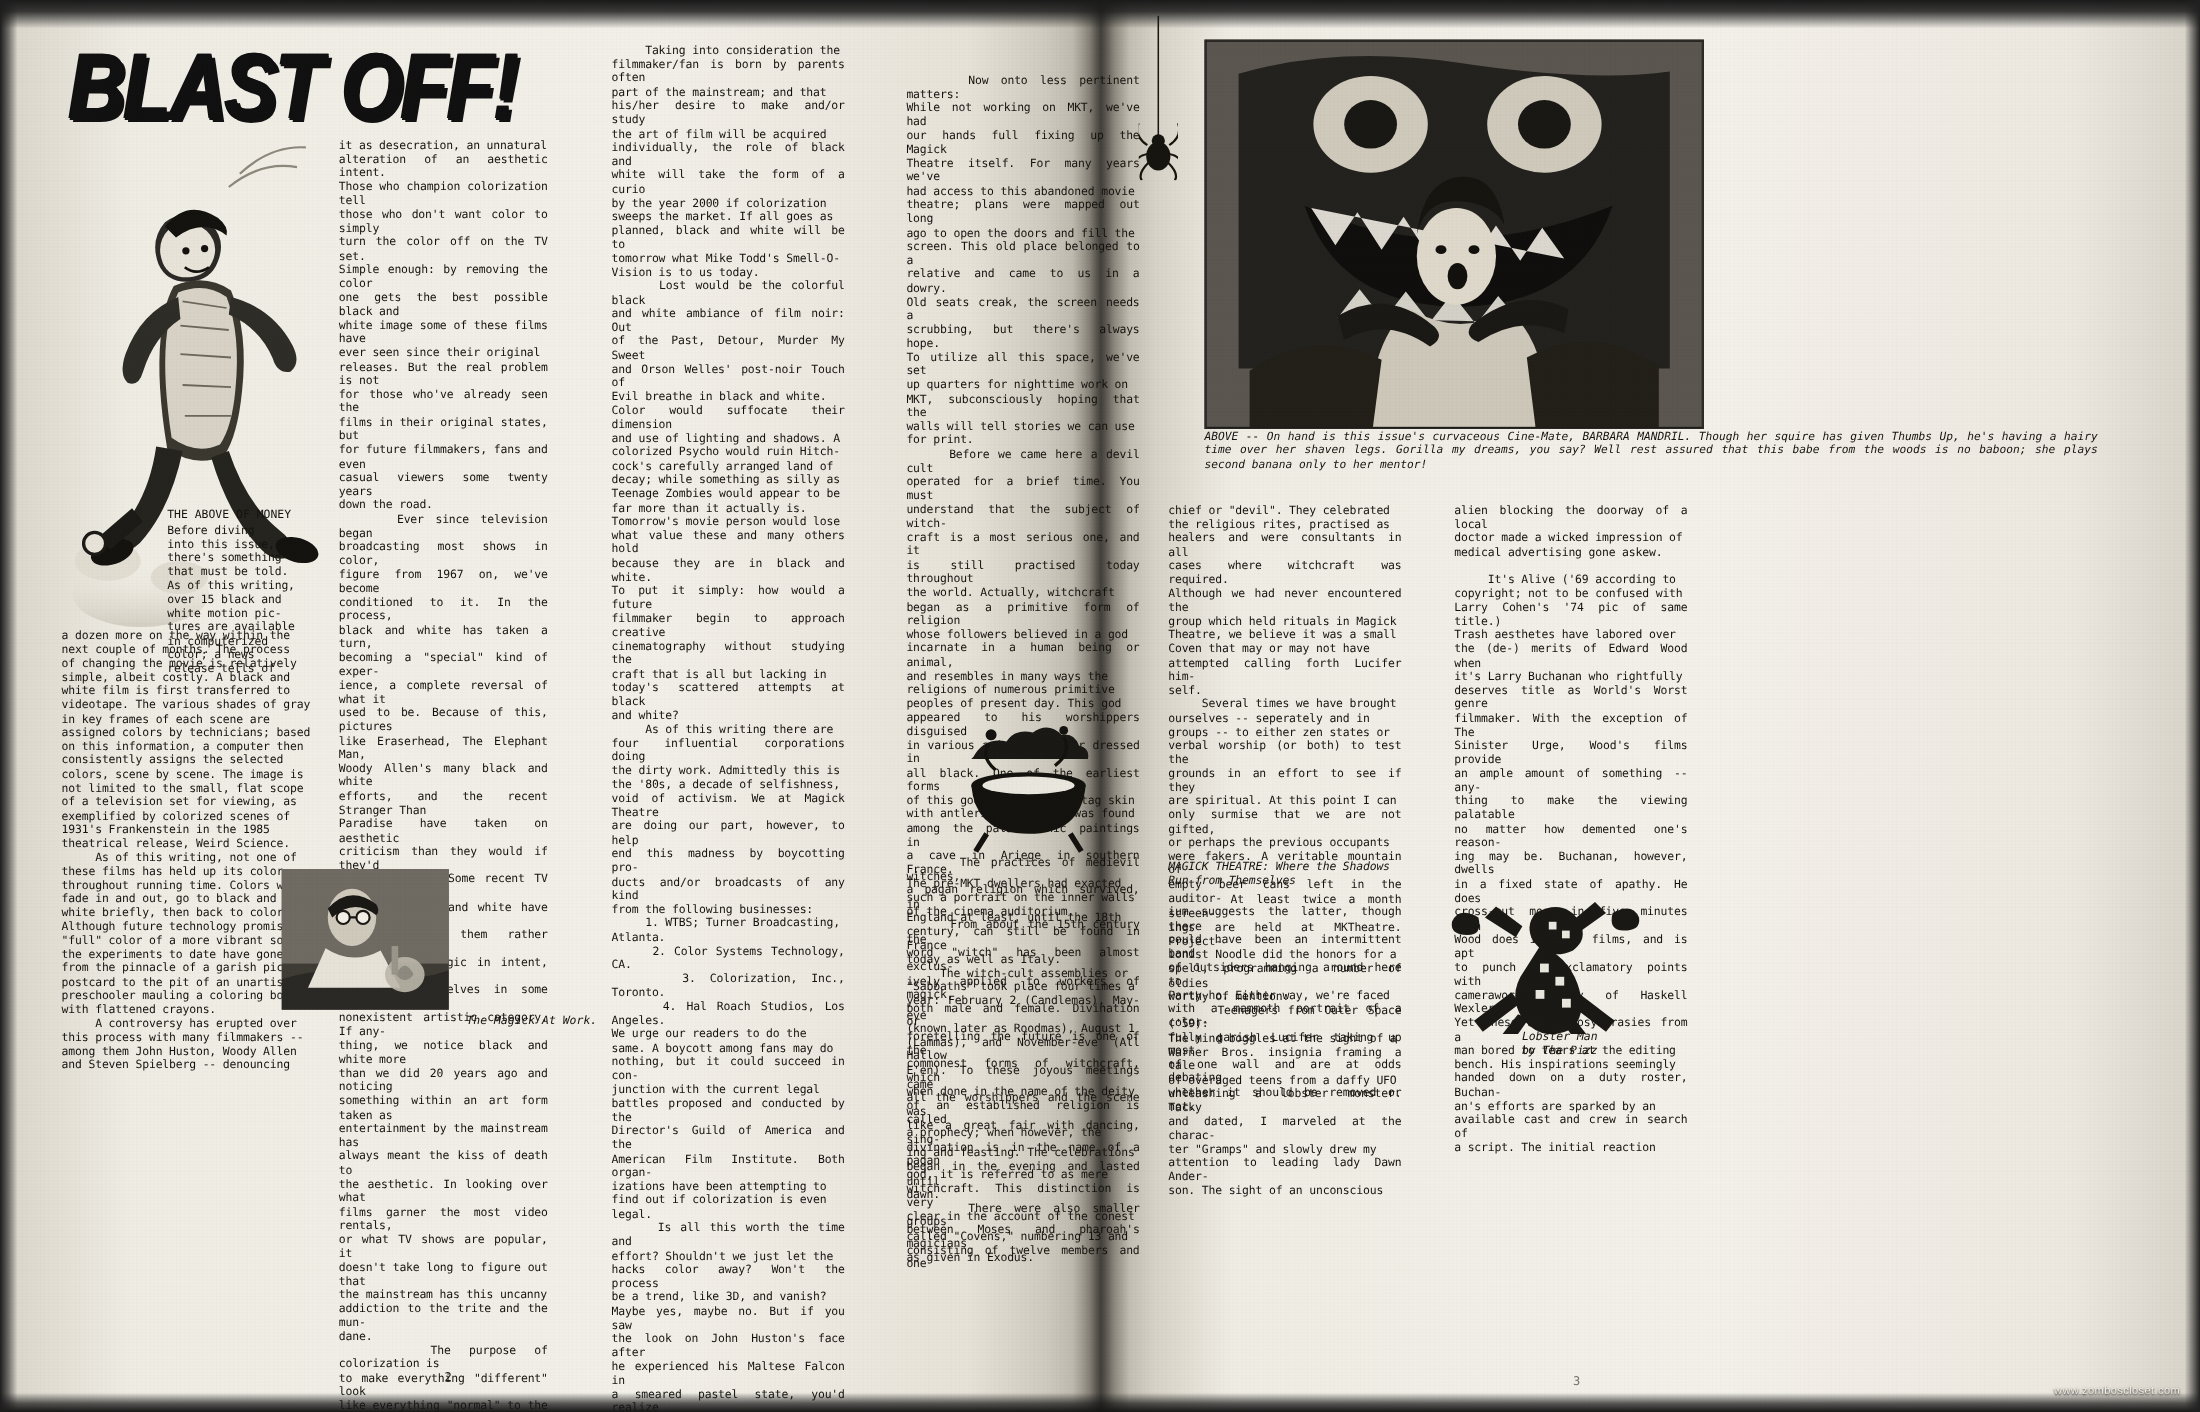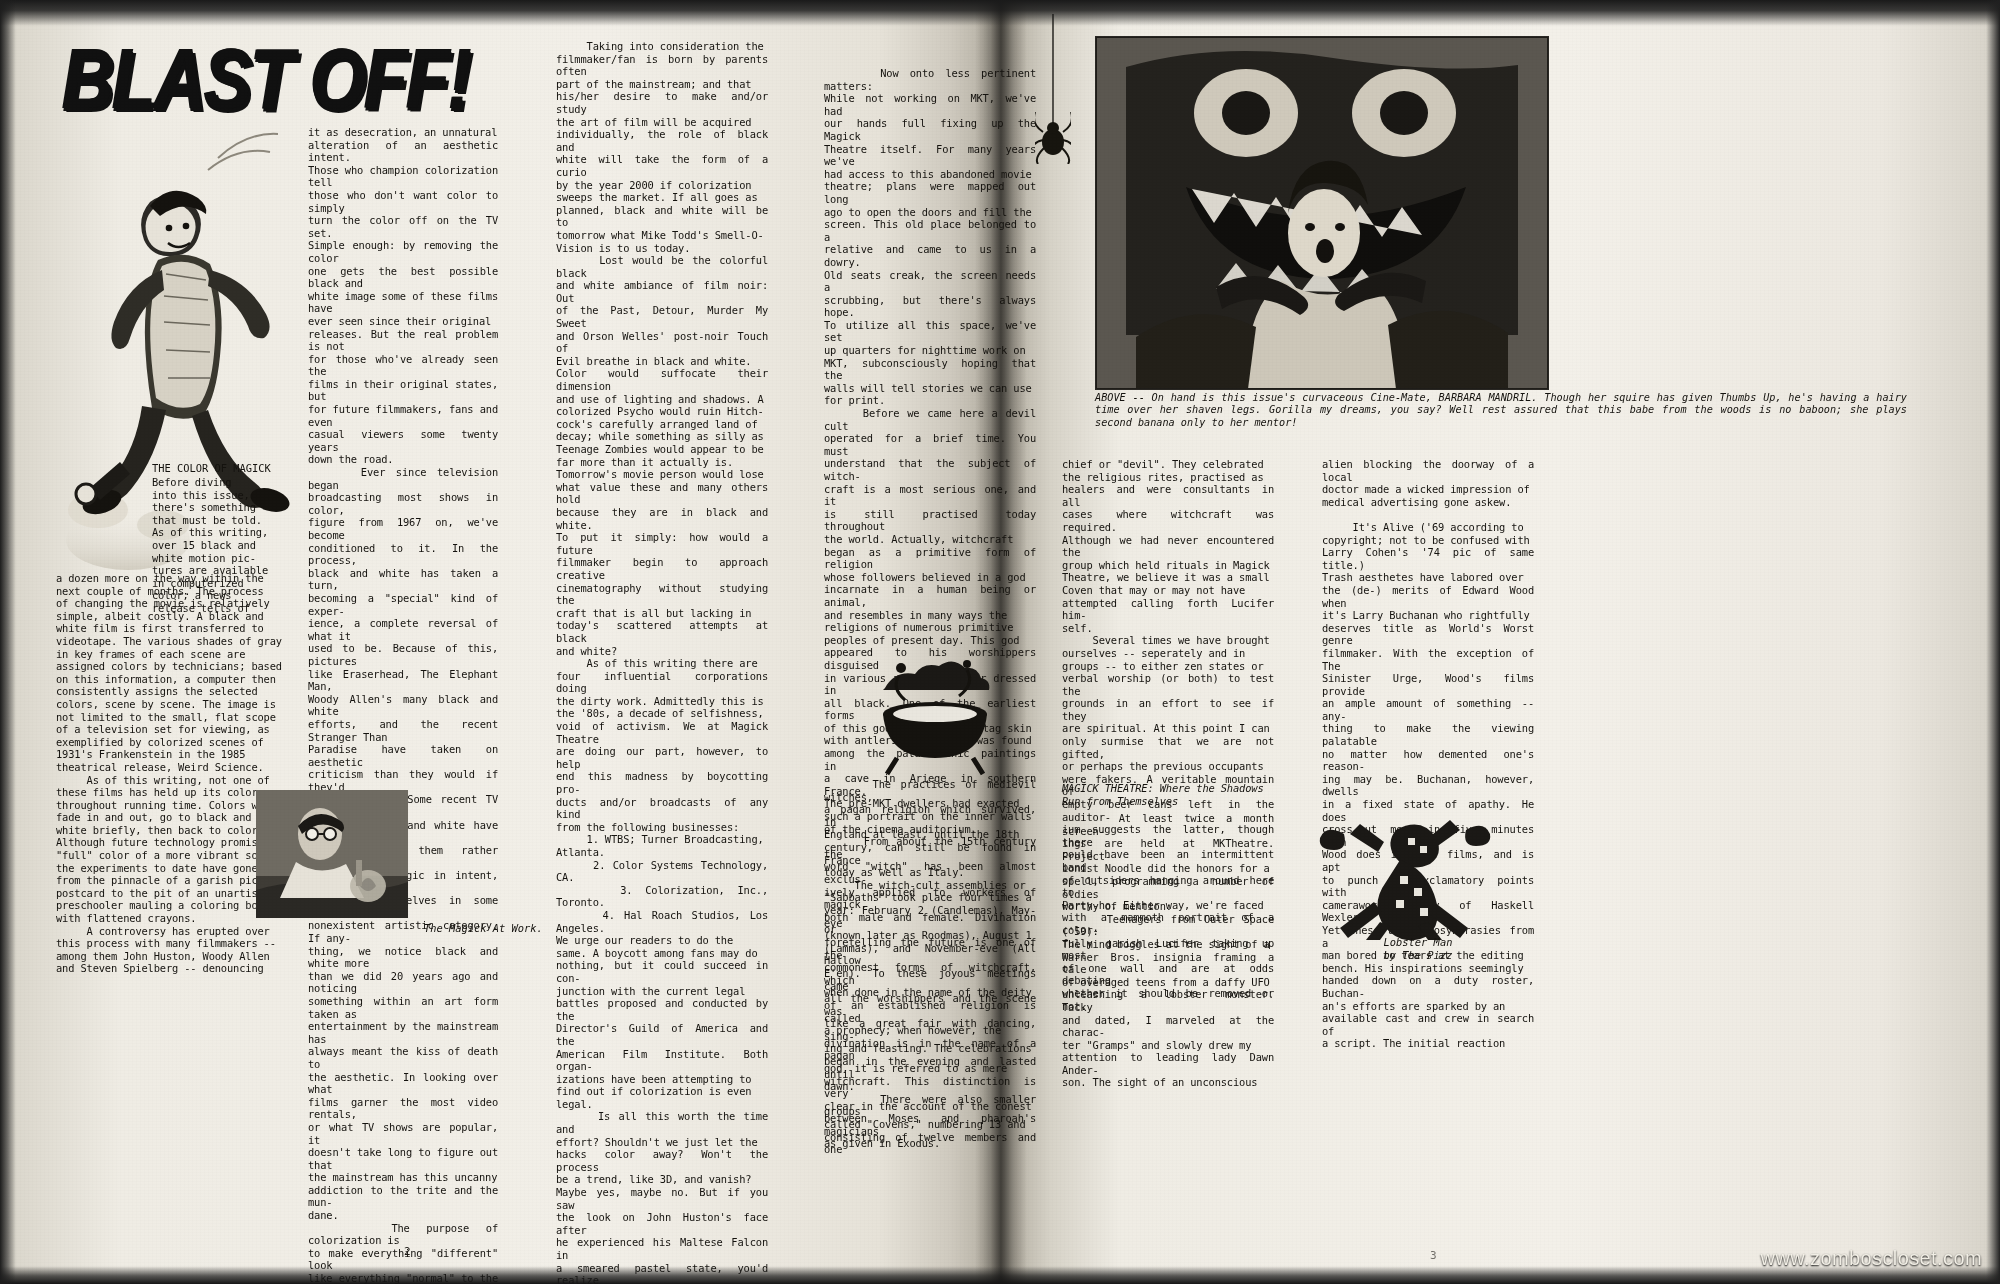--- a/index.html
+++ b/index.html
@@ -40,21 +40,21 @@
   
   #photo-cine{left:1095px;top:36px;width:452px;height:352px;background:#3b3934;border:1px solid #2a2824;}
   
   #art-cauldron{left:835px;top:630px;width:200px;height:150px;}
   
   #art-lobster{left:1300px;top:790px;width:200px;height:150px;}
   
   #art-spider{left:1035px;top:14px;width:36px;height:150px;}
 
   .pagenum{position:absolute;font-family:"DejaVu Sans Mono",monospace;font-size:11px;color:#1a1814;}
-  #watermark{position:absolute;right:18px;bottom:14px;font-family:"Liberation Sans",sans-serif;font-size:20px;color:#f2efe6;letter-spacing:.4px;text-shadow:0 1px 2px #000;}
+  #watermark{position:absolute;right:18px;bottom:14px;font-family:"Liberation Sans",sans-serif;font-size:10px;color:#f2efe6;letter-spacing:.4px;text-shadow:0 1px 2px #000;}
   .caption{position:absolute;font-family:"DejaVu Sans Mono",monospace;font-size:10.2px;line-height:12.4px;color:#15130f;font-style:italic;text-align:justify;white-space:pre-wrap;}
 </style>
 </head>
 <body>
 
 <div id="page">
   <div class="paper"></div>
 
   <div id="masthead">
     <div class="txt">BLAST OFF!</div>
@@ -144,21 +144,21 @@
 doesn't take long to figure out that
 the mainstream has this uncanny
 addiction to the trite and the mun-
 dane.
      The purpose of colorization is
 to make everything "different" look
 like everything "normal" to the mass
 consumer. But what has this to do
 with the state of things 20 years in
 the future?</div>
-  <div class="cap" style="left:152px;top:462px;width:180px;">THE COLOR OF MAGICK</div>
+  <div class="cap" style="left:152px;top:462px;width:180px;">THE ABOVE OF MONEY</div>
   <div class="col" style="left:152px;top:476px;width:118px;">Before diving
 into this issue,
 there's something
 that must be told.
 As of this writing,
 over 15 black and
 white motion pic-
 tures are available
 in computerized
 color; a news

